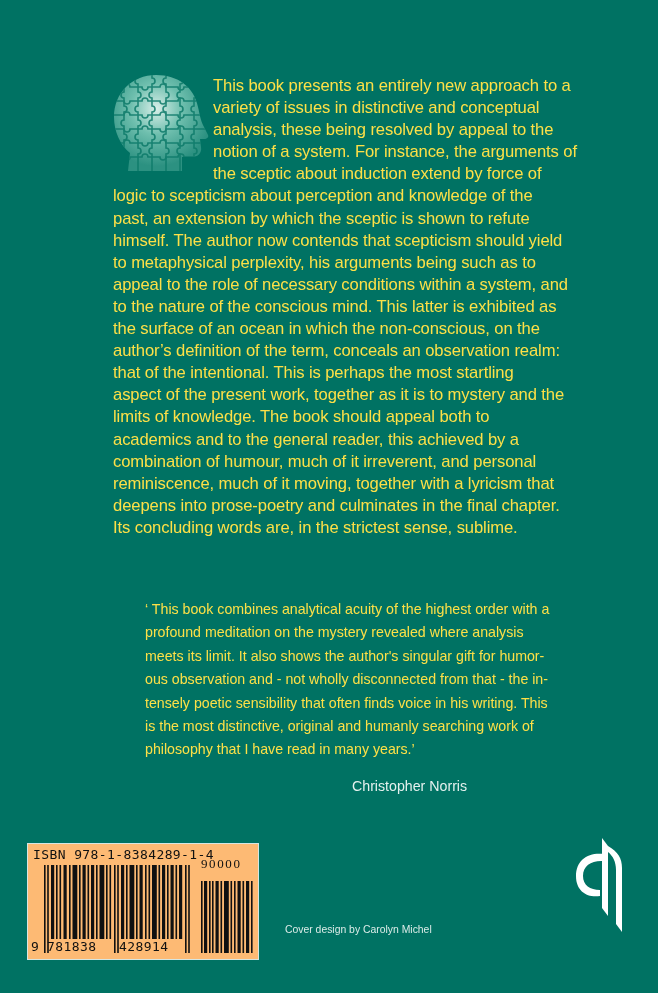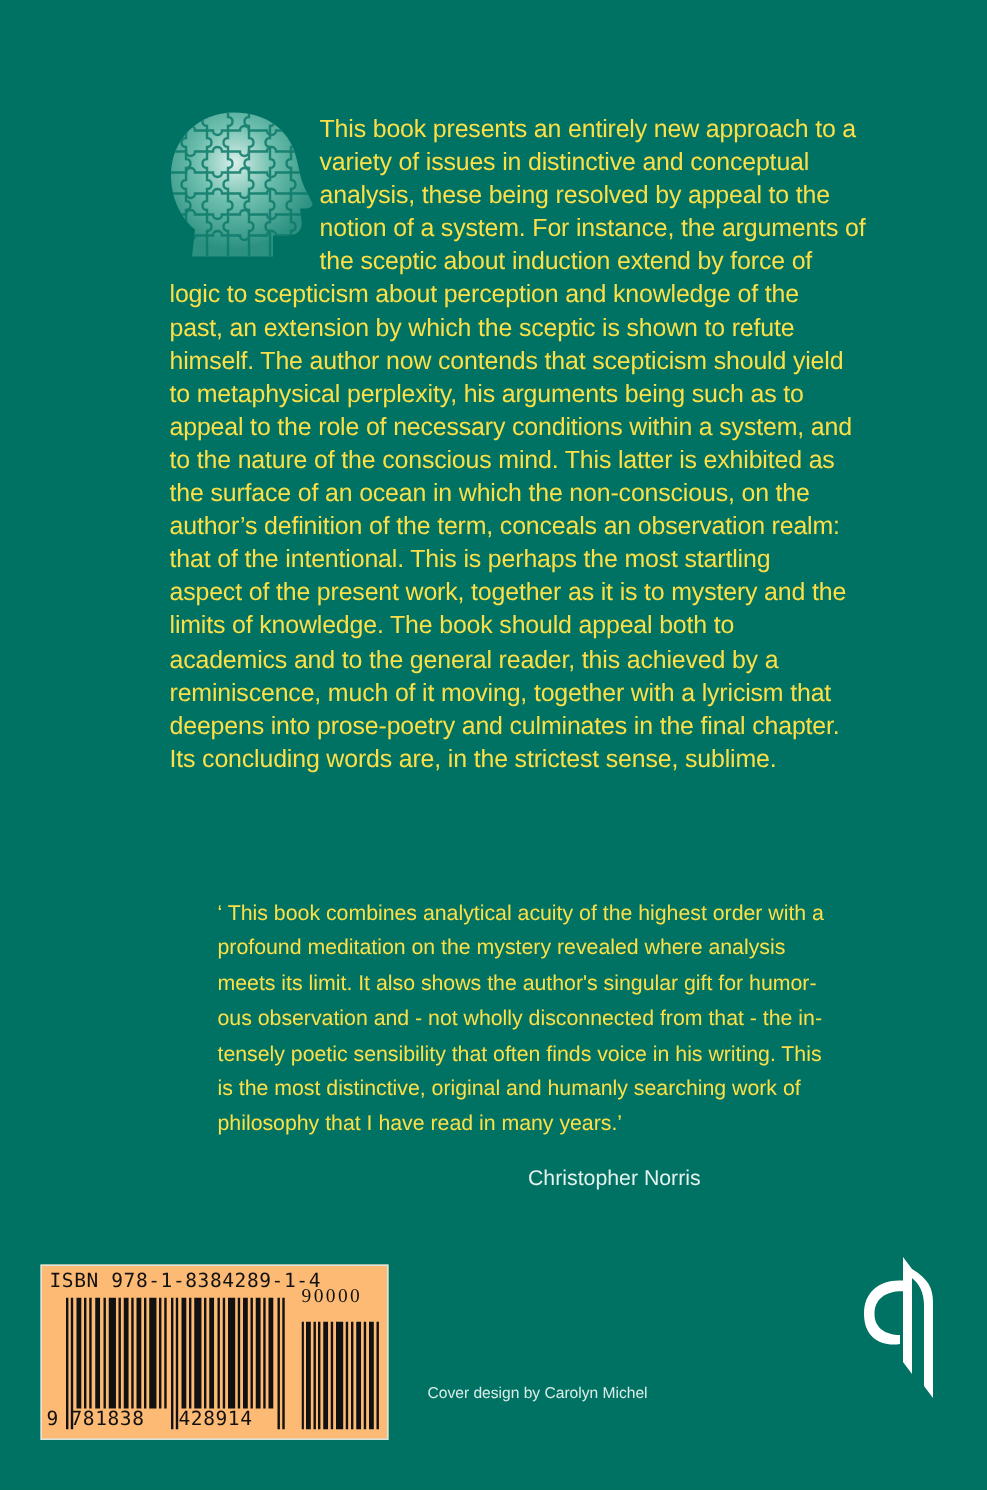--- a/index.html
+++ b/index.html
@@ -171,20 +171,21 @@
   <span class="line">himself. The author now contends that scepticism should yield</span>
   <span class="line">to metaphysical perplexity, his arguments being such as to</span>
   <span class="line">appeal to the role of necessary conditions within a system, and</span>
   <span class="line">to the nature of the conscious mind. This latter is exhibited as</span>
   <span class="line">the surface of an ocean in which the non-conscious, on the</span>
   <span class="line">author’s definition of the term, conceals an observation realm:</span>
   <span class="line">that of the intentional. This is perhaps the most startling</span>
   <span class="line">aspect of the present work, together as it is to mystery and the</span>
   <span class="line">limits of knowledge. The book should appeal both to</span>
   <span class="line">academics and to the general reader, this achieved by a</span>
+  <span class="line">combination of humour, much of it irreverent, and personal</span>
   <span class="line">reminiscence, much of it moving, together with a lyricism that</span>
   <span class="line">deepens into prose-poetry and culminates in the final chapter.</span>
   <span class="line">Its concluding words are, in the strictest sense, sublime.</span>
 </div>
 
 <div class="quote">
   <span class="line"> ‘ This book combines analytical acuity of the highest order with a</span>
   <span class="line">profound meditation on the mystery revealed where analysis</span>
   <span class="line">meets its limit. It also shows the author's singular gift for humor-</span>
   <span class="line">ous observation and - not wholly disconnected from that - the in-</span>

